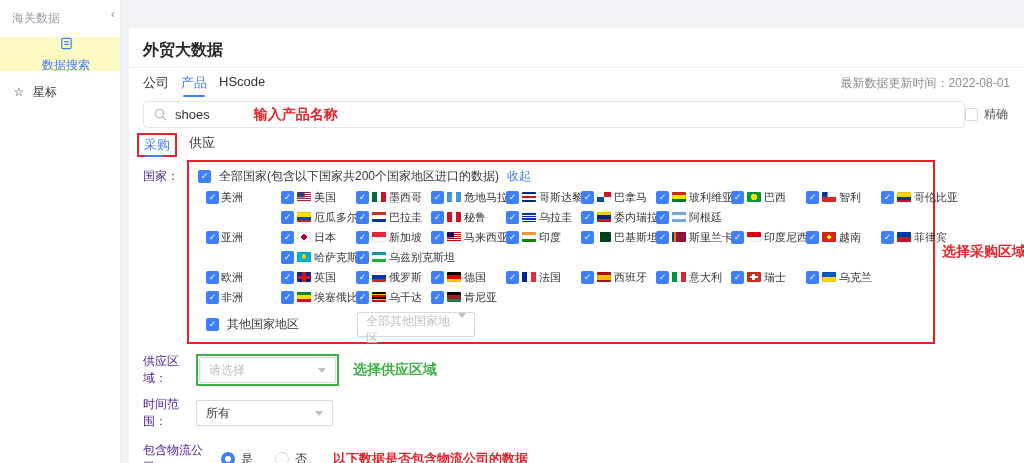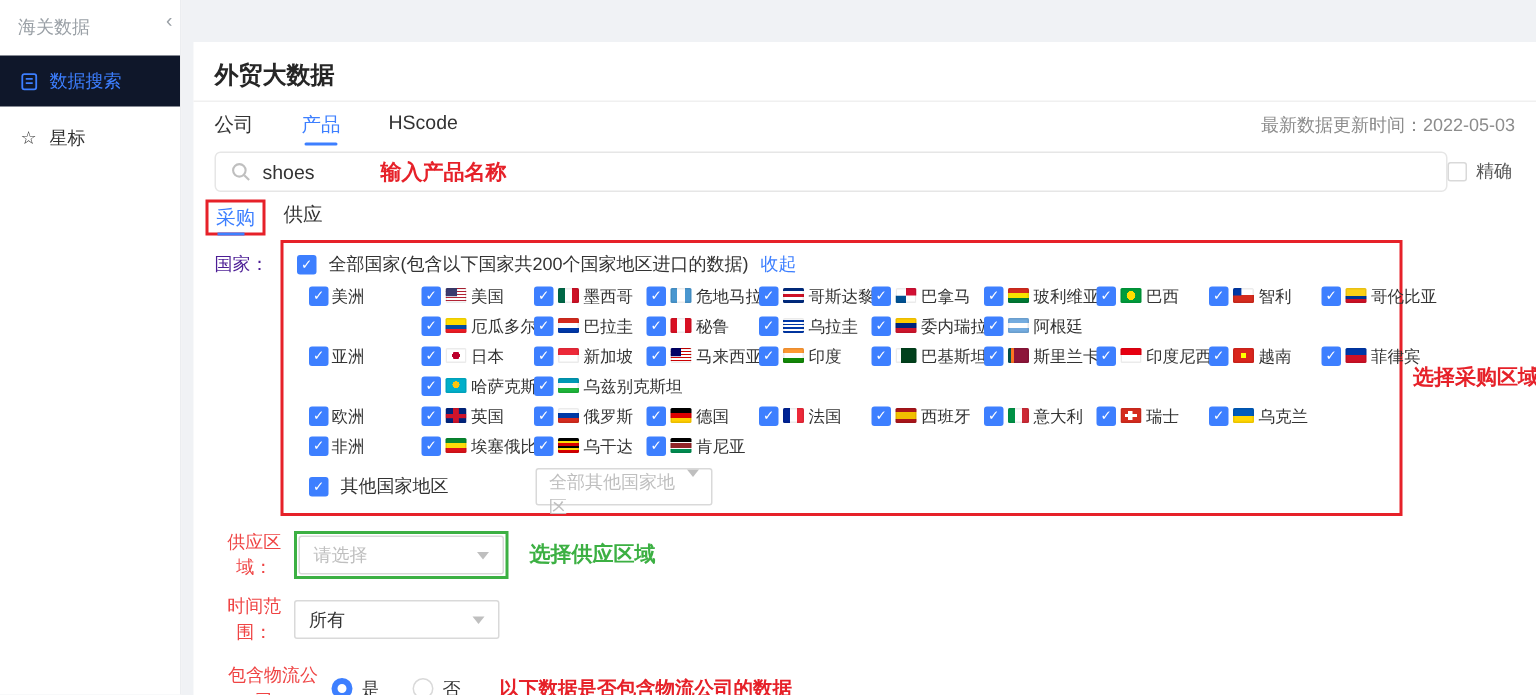--- a/index.html
+++ b/index.html
@@ -6,32 +6,32 @@
   html,body { width:1024px; height:463px; overflow:hidden; background:#f0f2f5;
     font-family:"Liberation Sans","DejaVu Sans",sans-serif; font-size:12px; color:#333; }
 
   
   .sidebar { position:absolute; left:0; top:0; width:121px; height:463px; background:#fff;
     border-right:1px solid #ebedf0; }
   .sb-title { color:#9aa0a6; font-size:12px; padding:10px 0 10px 12px; }
   .sb-collapse { position:absolute; top:6px; right:5px; color:#9aa0a6; font-size:13px; cursor:pointer; }
   .sb-item { display:flex; align-items:center; gap:7px; height:34px; padding-left:12px;
     color:#333; cursor:pointer; font-size:12px; margin-bottom:4px; }
-  .sb-item.active { background:#0f172a; color:#3d7fff; }
+  .sb-item.active { background:#fef9c3; color:#3d7fff;flex-direction:column; }
   .sb-item .sbicon { display:inline-flex; width:14px; justify-content:center; }
 
   
   .main { position:absolute; left:129px; top:0; width:895px; height:383px;margin-top:28px; }
   .panel-a { background:#fff; padding-bottom:10px; }
   .title-row { height:40px; padding:12px 14px 0 14px; border-bottom:1px solid #f0f0f0; }
   .page-title { font-size:16px; font-weight:bold; color:#262626; }
 
   .tabs-row { height:31px; display:flex; align-items:center; justify-content:space-between;
     padding:0 14px; }
-  .tabs { display:flex; gap:32px; }
+  .tabs { display:flex; gap:12px; }
   .tab { font-size:13px; color:#333; cursor:pointer; position:relative; padding:6px 0 7px; }
   .tab.active { color:#3d7fff; }
   .tab.active::after { content:""; position:absolute; left:2px; right:2px; bottom:2px;
     height:2px; background:#3d7fff; border-radius:1px; }
   .update-time { color:#8c8c8c; font-size:12px; }
 
   .search-row { display:flex; align-items:center; margin:2px 14px 0 14px; }
   .search-box { flex:1; height:27px; border:1px solid #e6e6e6; border-radius:4px;
     display:flex; align-items:center; padding:0 10px; gap:8px; background:#fff; }
   .search-val { color:#333; font-size:13px; }
@@ -67,21 +67,21 @@
   .other-row { display:flex; align-items:center; margin:4px 0 0 8px; gap:8px; height:26px; }
   .mini-select { width:118px; height:25px; border:1px solid #d9d9d9; border-radius:2px;
     display:flex; align-items:flex-start; justify-content:space-between; padding:0 8px;
     color:#bfbfbf; margin-left:50px; cursor:pointer; }
   .caret { width:0; height:0; border-left:4px solid transparent; border-right:4px solid transparent;
     border-top:5px solid #bfbfbf; }
   .country-ann { align-self:center; margin-left:7px; white-space:nowrap; }
 
   
   .filter-row { display:flex; align-items:center; padding-left:14px; margin-top:9px; }
-  .f-label2 { width:53px; flex:none; color:#ef4444;text-align:center; }
+  .f-label2 { width:53px; flex:none; color:#4c1d95; }
   .greenbox { border:2px solid #3cb043; padding:1px; }
   .select { width:137px; height:26px; border:1px solid #d9d9d9; border-radius:2px;
     display:flex; align-items:center; justify-content:space-between; padding:0 9px;
     background:#fff; cursor:pointer; }
   .ph { color:#bfbfbf; }
   .selval { color:#333; }
   .filter-row .ann-green { margin-left:14px; }
   .radios { display:flex; align-items:center; gap:22px; }
   .radio { display:flex; align-items:center; gap:6px; cursor:pointer; color:#333; }
   .rdot { width:14px; height:14px; border-radius:50%; border:4px solid #3d7fff; background:#fff; }
@@ -118,21 +118,21 @@
     <div class="title-row">
       <span class="page-title">外贸大数据</span>
     </div>
 
     <div class="tabs-row">
       <div class="tabs">
           <span class="tab">公司</span>
           <span class="tab active">产品</span>
           <span class="tab">HScode</span>
         </div>
-      <span class="update-time">最新数据更新时间：2022-05-03</span>
+      <span class="update-time">最新数据更新时间：2022-08-01</span>
     </div>
 
     <div class="search-row">
       <div class="search-box">
         <svg width="13" height="13" viewBox="0 0 14 14" fill="none" stroke="#bfbfbf" stroke-width="1.5">
           <circle cx="6" cy="6" r="4.5"></circle>
             <line x1="9.5" y1="9.5" x2="13" y2="13"></line>
         </svg>
         <span class="search-val">shoes</span>
         <span class="ann-red" style="margin-left:36px">输入产品名称</span>

